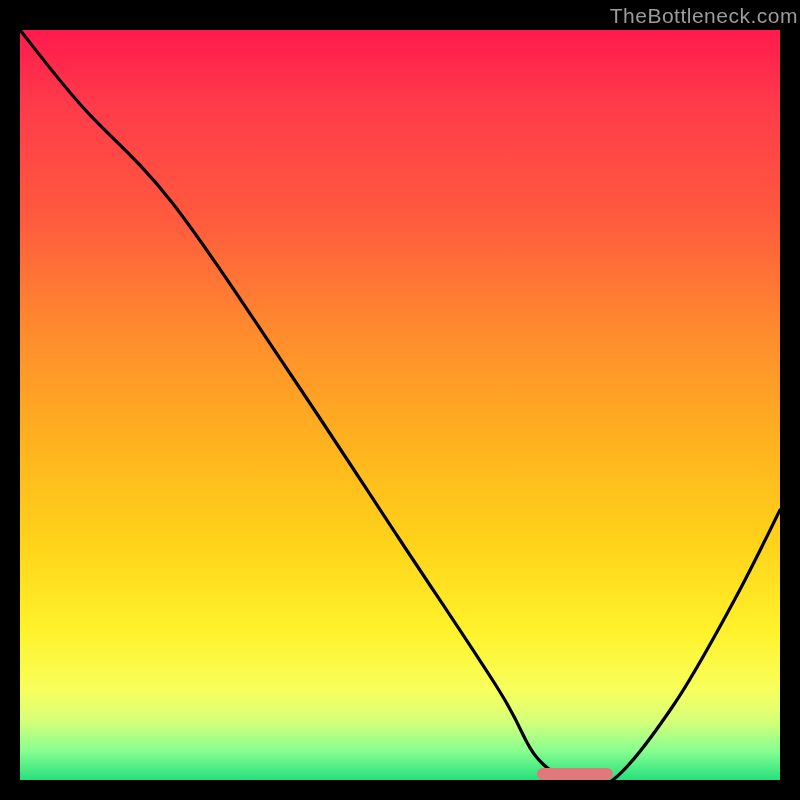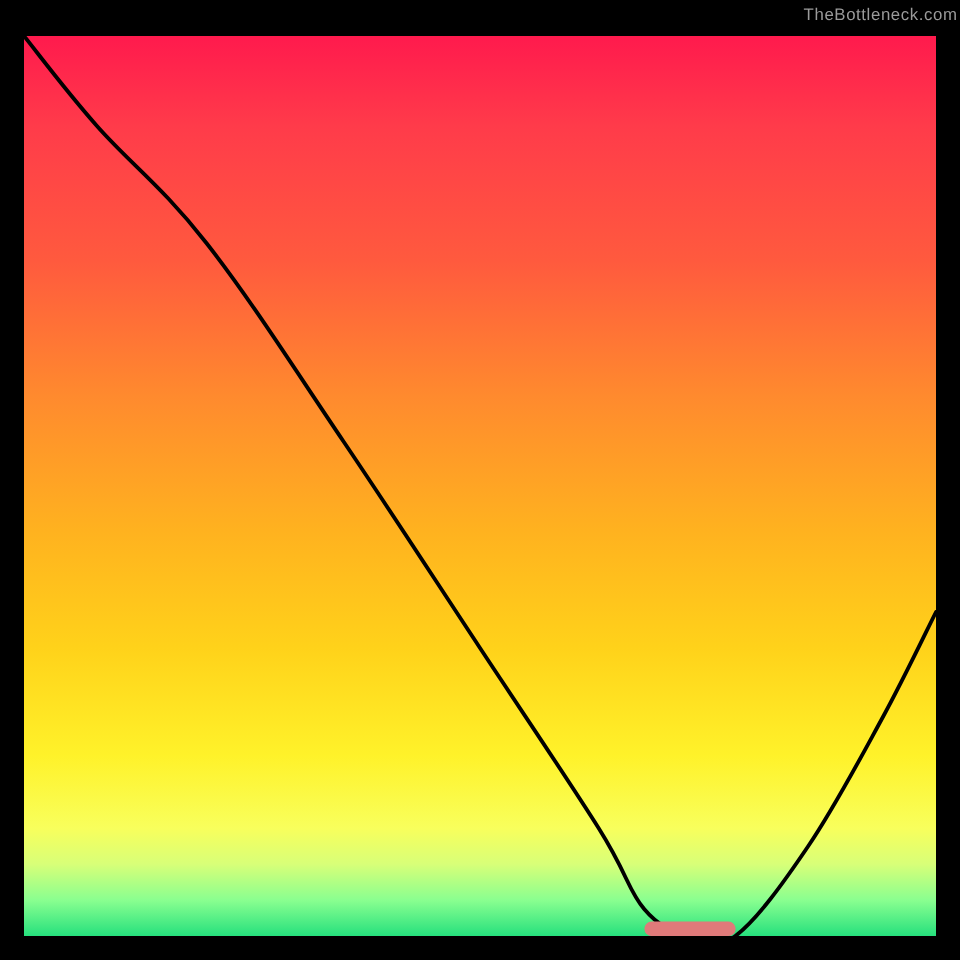--- a/index.html
+++ b/index.html
@@ -35,21 +35,21 @@
       #d8ff78 92%,
       #8aff90 96%,
       #26e07d 100%);
   }
   .watermark {
     position: absolute;
     right: 2px;
     top: 4px;
     color: #9b9b9b;
     font-family: Arial, Helvetica, sans-serif;
-    font-size: 14px;
+    font-size: 21px;
     letter-spacing: 0.5px;
     user-select: none;
   }
   svg.curve {
     position: absolute;
     left: 0;
     top: 0;
   }
   .marker {
     position: absolute;

